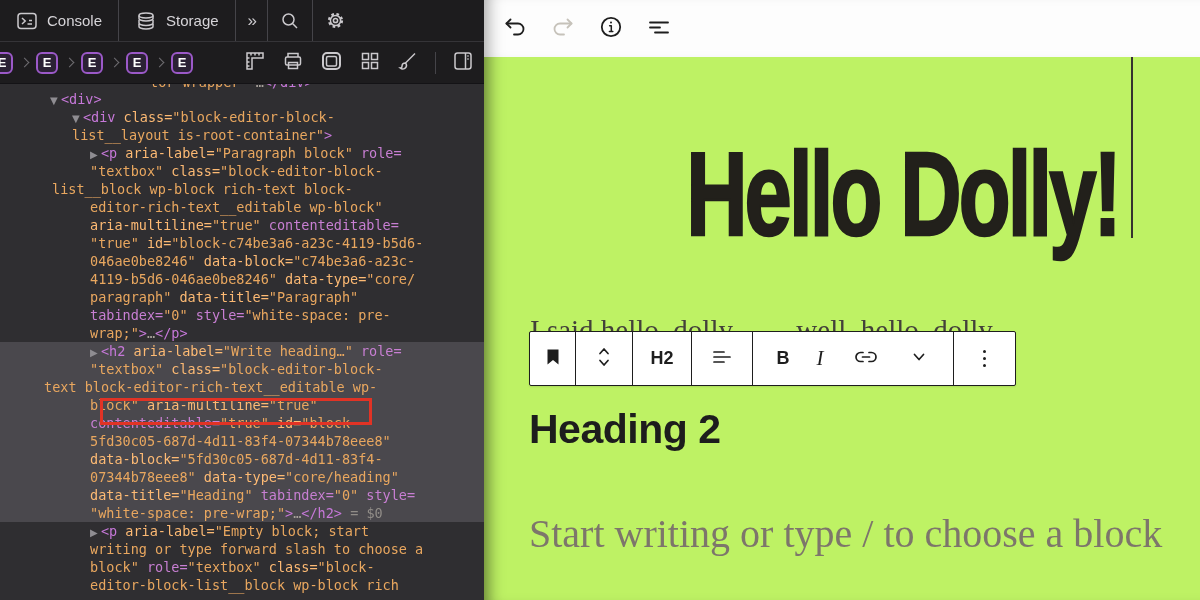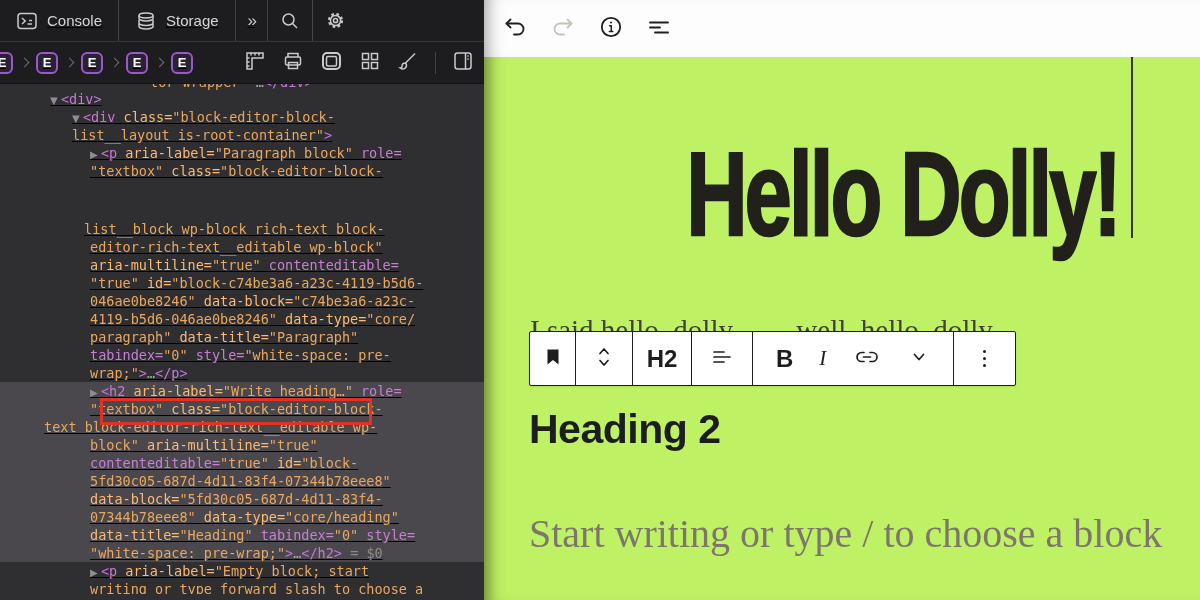--- a/index.html
+++ b/index.html
@@ -1,20 +1,20 @@
 <!DOCTYPE html>
 <html><head>
 <meta charset="utf-8">
 <style>
   * { margin:0; padding:0; box-sizing:border-box; }
   html,body { width:1200px; height:600px; overflow:hidden; background:#000; }
   body { font-family:"Liberation Sans", sans-serif; position:relative; }
 
   
-  .devtools { position:absolute; left:0; top:0; width:484px; height:600px; background:#2f2e31; overflow:hidden;text-decoration:underline; }
+  .devtools { position:absolute; left:0; top:0; width:484px; height:600px; background:#2f2e31; overflow:hidden; }
   .dt-tabs { height:42px; background:#1d1c1e; display:flex; align-items:stretch; border-bottom:1px solid #353438; }
   .dt-tab { display:flex; align-items:center; gap:9px; padding:0 16px; border-right:1px solid #454449; color:#d6d4d8; font-size:15px; }
   .dt-tab.small { padding:0 12px; }
   .dt-tab svg { display:block; }
   .dt-icon { stroke:#cbc9cd; fill:none; stroke-width:1.5; }
   .dt-overflow { color:#cbc9cd; font-size:17px; letter-spacing:-2px; }
 
   .dt-crumbs { height:42px; background:#1d1c1e; display:flex; align-items:center; border-bottom:1px solid #141316; }
   .crumb-wrap { display:flex; align-items:center; margin-left:-9px; flex:1; overflow:hidden; }
   .e-badge { width:22px; height:22px; border:2px solid #9b59c8; border-radius:6px; background:#2b2135; color:#fff; font-weight:bold; font-size:13px; display:flex; align-items:center; justify-content:center; flex:0 0 auto; }
@@ -53,21 +53,21 @@
   .peek-text { position:absolute; left:46px; top:314px; width:640px; font-family:"Liberation Serif", serif;
                font-size:29px; color:#43403a; white-space:nowrap; z-index:1; }
 
   .block-toolbar { position:absolute; left:45px; top:331px; width:487px; height:55px; background:#fff;
                    border:1px solid #1e1e1e; border-radius:2px; display:flex; z-index:2;
                    box-shadow:0 1px 2px rgba(0,0,0,.1); }
   .bt-sec { display:flex; align-items:center; justify-content:center; border-right:1px solid #1e1e1e; height:100%; }
   .bt-sec:last-child { border-right:none; }
   .bt-formats { flex:1; display:flex; align-items:center; justify-content:space-around; padding:0 10px; border-right:1px solid #1e1e1e; }
   .bt-ico { stroke:#1e1e1e; fill:none; stroke-width:1.7; stroke-linecap:round; stroke-linejoin:round; }
-  .bt-label { font-weight:bold; font-size:24px; color:#1e1e1e; }
+  .bt-label { font-weight:bold; font-size:18px; color:#1e1e1e; }
   .bt-italic { font-family:"Liberation Serif", serif; font-style:italic; font-size:21px; color:#1e1e1e; font-weight:500; }
   .bt-dots { display:flex; flex-direction:column; gap:3.5px; }
   .bt-dots i { width:3.5px; height:3.5px; border-radius:50%; background:#1e1e1e; }
 
   .block-heading { position:absolute; left:45px; top:406px; font-size:41px; font-weight:600; letter-spacing:-.5px; color:#1d1d1d; }
   .block-placeholder { position:absolute; left:45px; top:510px; font-family:"Liberation Serif", serif; font-size:40px; color:#7d766b; }
   .caret-line { position:absolute; left:647px; top:57px; width:2px; height:181px; background:#35332e; }
 </style>
 </head>
 <body>
@@ -177,21 +177,21 @@
   </div>
 
   <div class="dt-tree" id="domTree">
     <div class="red-box"></div>
   <div class="code-line" style="padding-left: 150px; position: absolute; top: -11px; left: 0px;"><span class="tk-av">tor-wrapper" </span><span class="tk-dm">…</span><span class="tk-tg">&lt;/div&gt;</span></div>
       <div class="code-line" style="padding-left: 50px;"><span class="tk-ar">▼ </span><span class="tk-tg">&lt;div&gt;</span></div>
       <div class="code-line" style="padding-left: 72px;"><span class="tk-ar">▼ </span><span class="tk-tg">&lt;div </span><span class="tk-at">class=</span><span class="tk-av">"block-editor-block-</span></div>
       <div class="code-line" style="padding-left: 72px;"><span class="tk-av">list__layout is-root-container"</span><span class="tk-tg">&gt;</span></div>
       <div class="code-line" style="padding-left: 90px;"><span class="tk-ar">▶ </span><span class="tk-tg">&lt;p </span><span class="tk-at">aria-label=</span><span class="tk-av">"Paragraph block" </span><span class="tk-ak">role=</span></div>
       <div class="code-line" style="padding-left: 90px;"><span class="tk-av">"textbox" </span><span class="tk-at">class=</span><span class="tk-av">"block-editor-block-</span></div>
-      <div class="code-line" style="padding-left: 84px; margin-top: 40px;"><span class="tk-av">list__block wp-block rich-text block-</span></div>
+      <div class="code-line" style="padding-left: 52px;"><span class="tk-av">list__block wp-block rich-text block-</span></div>
       <div class="code-line" style="padding-left: 90px;"><span class="tk-av">editor-rich-text__editable wp-block"</span></div>
       <div class="code-line" style="padding-left: 90px;"><span class="tk-at">aria-multiline=</span><span class="tk-av">"true" </span><span class="tk-ak">contenteditable=</span></div>
       <div class="code-line" style="padding-left: 90px;"><span class="tk-av">"true" </span><span class="tk-at">id=</span><span class="tk-av">"block-c74be3a6-a23c-4119-b5d6-</span></div>
       <div class="code-line" style="padding-left: 90px;"><span class="tk-av">046ae0be8246" </span><span class="tk-at">data-block=</span><span class="tk-av">"c74be3a6-a23c-</span></div>
       <div class="code-line" style="padding-left: 90px;"><span class="tk-av">4119-b5d6-046ae0be8246" </span><span class="tk-at">data-type=</span><span class="tk-av">"core/</span></div>
       <div class="code-line" style="padding-left: 90px;"><span class="tk-av">paragraph" </span><span class="tk-at">data-title=</span><span class="tk-av">"Paragraph"</span></div>
       <div class="code-line" style="padding-left: 90px;"><span class="tk-ak">tabindex=</span><span class="tk-av">"0" </span><span class="tk-ak">style=</span><span class="tk-av">"white-space: pre-</span></div>
       <div class="code-line" style="padding-left: 90px;"><span class="tk-av">wrap;"</span><span class="tk-tg">&gt;</span><span class="tk-dm">…</span><span class="tk-tg">&lt;/p&gt;</span></div>
       <div class="code-line sel" style="padding-left: 90px;"><span class="tk-ar">▶ </span><span class="tk-tg">&lt;h2 </span><span class="tk-at">aria-label=</span><span class="tk-av">"Write heading…" </span><span class="tk-ak">role=</span></div>
       <div class="code-line sel" style="padding-left: 90px;"><span class="tk-av">"textbox" </span><span class="tk-at">class=</span><span class="tk-av">"block-editor-block-</span></div>

